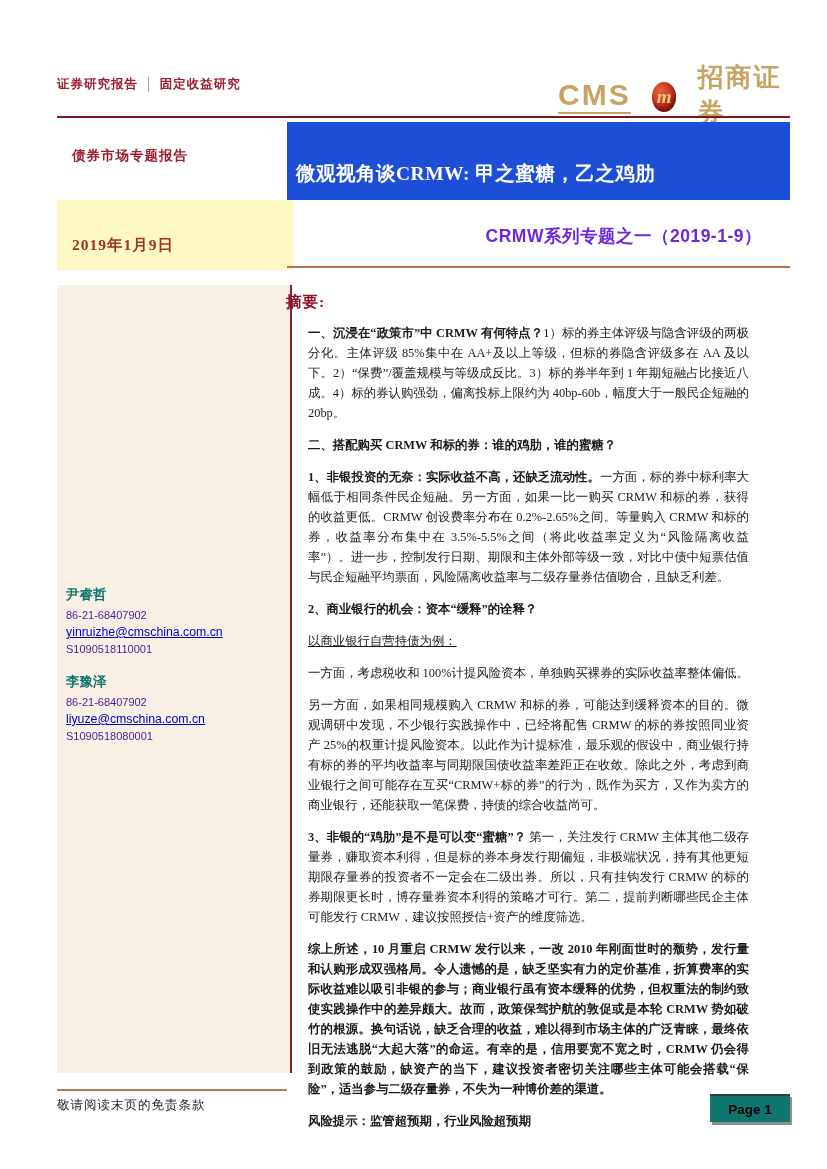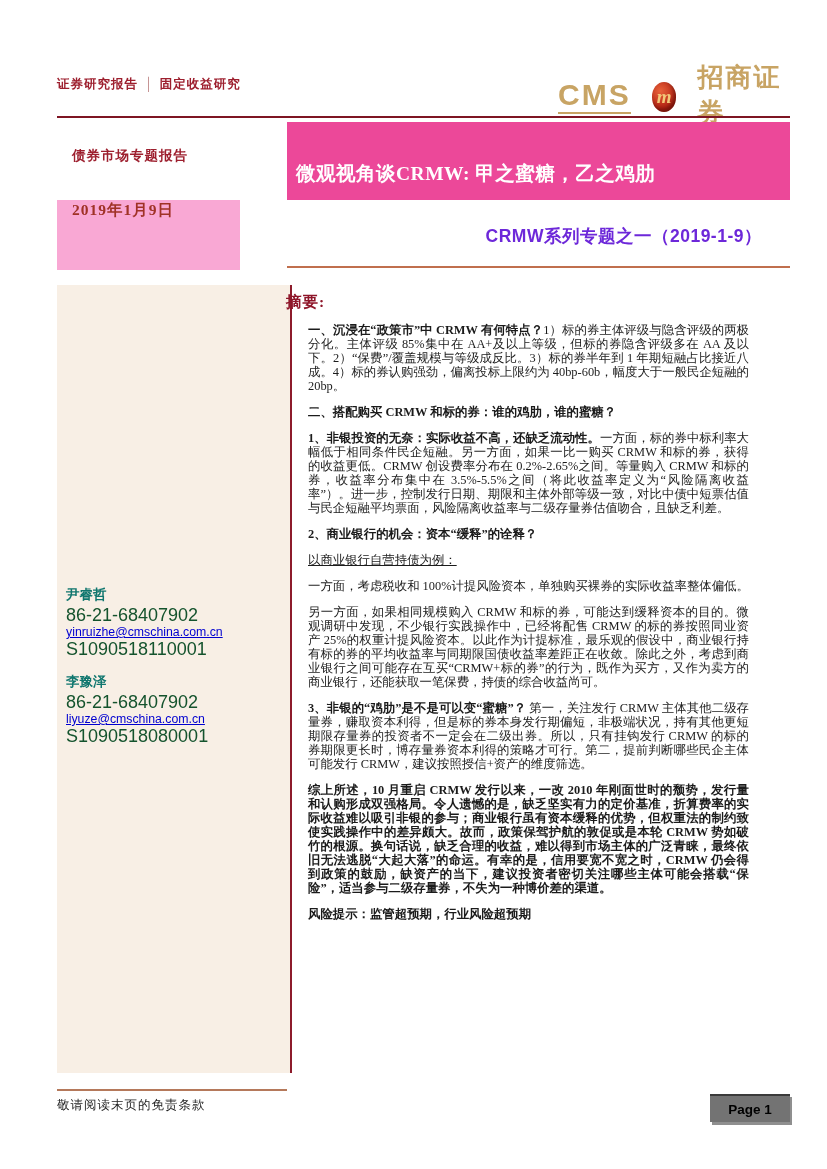--- a/index.html
+++ b/index.html
@@ -10,53 +10,53 @@
   .hdr-left{position:absolute;left:57px;top:76px;font-size:12.5px;font-weight:bold;color:#9D1F2E;letter-spacing:1px;}
   .hdr-left .div{color:#C08A8A;font-weight:normal;padding:0 6px;}
   .hdr-rule{position:absolute;left:57px;top:116px;width:733px;height:2px;background:#7E1523;}
 
   .logo{position:absolute;left:558px;top:60px;width:232px;display:flex;align-items:center;justify-content:flex-end;gap:21px;}
   .logo-cms{font-family:"Liberation Sans","DejaVu Sans",sans-serif;font-weight:bold;font-size:30px;color:#C8A464;letter-spacing:2px;border-bottom:2px solid #C8A464;line-height:1.05;padding-bottom:1px;}
   .logo-badge{width:30px;height:30px;border-radius:50%;background:radial-gradient(circle at 35% 30%,#E8623A,#B01E10 70%);color:#F2C879;font-family:"Liberation Serif",serif;font-style:italic;font-weight:bold;font-size:19px;display:flex;align-items:center;justify-content:center;box-shadow:inset -2px -3px 4px rgba(0,0,0,.35);}
   .logo-cn{font-weight:bold;font-size:26px;color:#C8A464;border-bottom:2px solid #C8A464;padding-bottom:1px;letter-spacing:2px;}
 
   
-  .title-bar{position:absolute;left:287px;top:122px;width:503px;height:78px;background:#ec4899;display:flex;align-items:flex-end;}
+  .title-bar{position:absolute;left:287px;top:122px;width:503px;height:78px;background:#1d4ed8;display:flex;align-items:flex-end;}
   .title-bar .t{color:#fff;font-weight:bold;font-size:19.5px;padding:0 0 13px 9px;letter-spacing:0.5px;}
 
   .series{position:absolute;left:72px;top:147px;font-size:13.5px;font-weight:bold;color:#9D1F2E;letter-spacing:1px;}
-  .date-box{position:absolute;left:57px;top:200px;width:183px;height:70px;background:#f9a8d4;display:flex;}
+  .date-box{position:absolute;left:57px;top:200px;width:236px;height:70px;background:#fef9c3;display:flex;align-items:flex-end;}
   .date-box .d{color:#A03226;font-weight:bold;font-size:15.5px;padding:0 0 14px 15px;letter-spacing:1px;}
 
   .subtitle{position:absolute;left:287px;top:224px;width:503px;text-align:right;padding-right:0;box-sizing:border-box;}
   .subtitle .s{display:inline-block;margin-right:28px;font-weight:bold;font-size:17.5px;color:#6d28d9;font-family:"Liberation Sans","DejaVu Sans",sans-serif;letter-spacing:0.5px;}
   .subtitle-rule{position:absolute;left:287px;top:266px;width:503px;height:2px;background:#C06F4D;}
 
   
   .sidebar-bg{position:absolute;left:57px;top:285px;width:233px;height:788px;background:#F8EFE5;}
   .v-rule{position:absolute;left:290px;top:285px;width:2px;height:788px;background:#8D1B2B;}
   .contacts{position:absolute;left:66px;top:586px;width:215px;font-family:"Liberation Sans","DejaVu Sans",sans-serif;}
   .contact{margin-bottom:15px;}
   .contact-name{font-family:"Liberation Serif","DejaVu Serif",serif;font-weight:bold;font-size:13.5px;color:#0f766e;margin-bottom:3px;}
-  .contact-phone,.contact-cert{font-size:18px;line-height:17px;color:#14532d;}
+  .contact-phone,.contact-cert{font-size:11px;line-height:17px;color:#4c1d95;}
   .contact-email{display:block;font-size:12.3px;line-height:17px;color:#0000D0;text-decoration:underline;cursor:pointer;}
 
   
   .content{position:absolute;left:284px;top:285px;width:498px;box-sizing:border-box;padding:7px 33px 0 2px;}
   .abs-heading{color:#8E1529;font-weight:bold;font-size:15.5px;margin:0 0 10px 0;letter-spacing:1px;}
   .paras{padding-left:22px;}
-  .para{margin:0 0 12px 0;font-size:12.4px;line-height:14px;text-align:justify;color:#1b1b1b;}
+  .para{margin:0 0 12px 0;font-size:12.4px;line-height:20px;text-align:justify;color:#1b1b1b;}
   .para b.lead{font-weight:bold;}
   .para.bold{font-weight:bold;}
   .para.underline{text-decoration:underline;}
 
   
   .foot-rule{position:absolute;left:57px;top:1089px;width:230px;height:2px;background:#B5795B;}
   .disclaimer{position:absolute;left:57px;top:1097px;font-size:12.5px;color:#222;letter-spacing:1px;}
-  .page-box{position:absolute;left:710px;top:1094px;width:80px;height:26px;background:#737373;border-top:2px solid #3a3a3a;box-shadow:2px 3px 0 #8f8f8f;display:flex;align-items:center;justify-content:center;}
+  .page-box{position:absolute;left:710px;top:1094px;width:80px;height:26px;background:#0f766e;border-top:2px solid #3a3a3a;box-shadow:2px 3px 0 #8f8f8f;display:flex;align-items:center;justify-content:center;}
   .page-box .p{font-family:"Liberation Sans","DejaVu Sans",sans-serif;font-weight:bold;font-size:13.5px;color:#000;}
 </style>
 </head>
 <body>
 
 <div class="page">
 
   <div class="hdr-left">
     <span>证券研究报告</span><span class="div">│</span><span>固定收益研究</span>
   </div>

